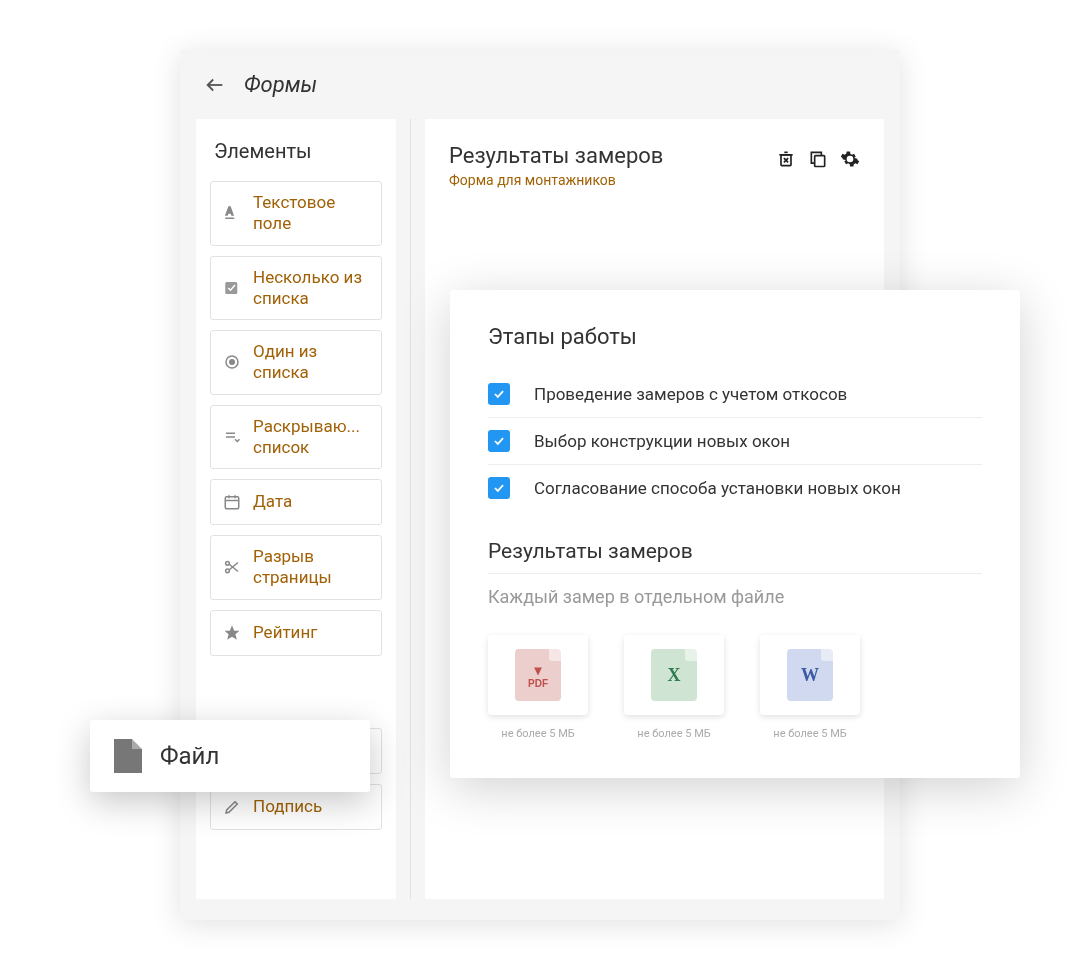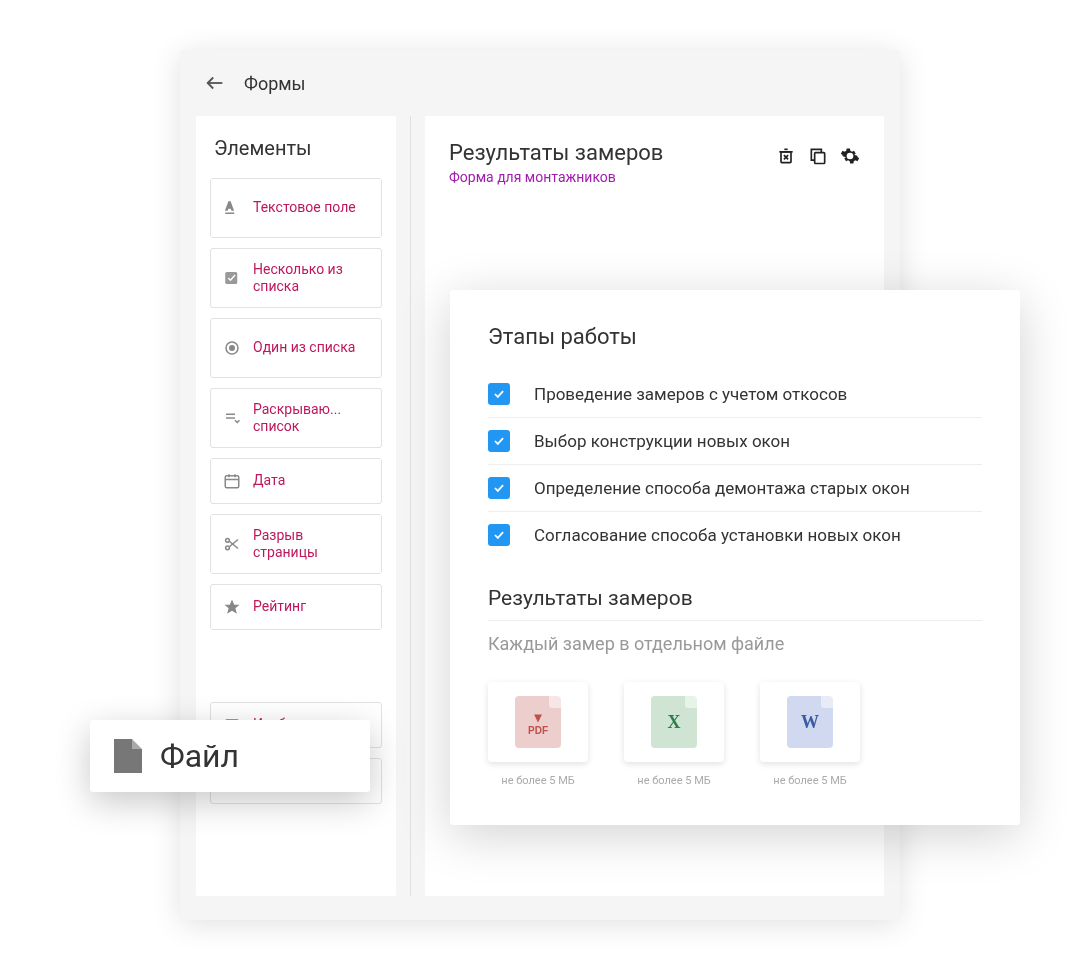--- a/index.html
+++ b/index.html
@@ -29,22 +29,23 @@
     .back-arrow {
       width: 22px;
       height: 22px;
       display: flex;
       align-items: center;
       justify-content: center;
       color: #555;
       cursor: pointer;
     }
     .header-title {
-      font-size: 18px;
-      color: #333;
+      font-size: 22px;
+      color: #333;
+      font-style: italic;
     }
     .body-area {
       display: flex;
       gap: 16px;
       padding: 0 16px;
     }
     .sidebar {
       background: #fff;
       width: 200px;
       border-radius: 2px;
@@ -73,22 +74,22 @@
     .el-icon {
       width: 22px;
       height: 22px;
       flex-shrink: 0;
       display: flex;
       align-items: center;
       justify-content: center;
       color: #888;
     }
     .el-label {
-      font-size: 14px;
-      color: #be185d;
+      font-size: 17px;
+      color: #a16207;
       line-height: 1.25;
       word-break: break-word;
     }
     .divider-vert {
       width: 1px;
       background: #e0e0e0;
       height: 780px;
       margin: 0 -2px;
     }
     .main {
@@ -103,21 +104,21 @@
       align-items: flex-start;
       justify-content: space-between;
     }
     .form-title {
       font-size: 22px;
       color: #333;
       margin-bottom: 4px;
     }
     .form-subtitle {
       font-size: 14px;
-      color: #a21caf;
+      color: #a16207;
     }
     .form-actions {
       display: flex;
       gap: 12px;
       align-items: center;
       padding-top: 6px;
     }
     .action-icon {
       width: 20px;
       height: 20px;
@@ -260,21 +261,21 @@
     }
     .drag-icon::before {
       content:"";
       position:absolute;
       top:0; right:0;
       border-left: 10px solid #aaa;
       border-top: 10px solid transparent;
       z-index:2;
     }
     .drag-label {
-      font-size: 32px;
+      font-size: 24px;
       color: #333;
     }
 
     
     svg { display: block; }
   </style>
 </head>
 <body>
 
 <div class="app-window">
@@ -436,28 +437,20 @@
     <div class="check-label">Проведение замеров с учетом откосов</div>
   </div>
   <div class="check-row">
     <div class="cbox">
         <svg width="14" height="14" viewBox="0 0 24 24" fill="none" stroke-width="3">
           <polyline points="5 12 10 17 19 7"></polyline>
         </svg>
       </div>
     <div class="check-label">Выбор конструкции новых окон</div>
   </div>
-  <div class="check-row">
-    <div class="cbox">
-        <svg width="14" height="14" viewBox="0 0 24 24" fill="none" stroke-width="3">
-          <polyline points="5 12 10 17 19 7"></polyline>
-        </svg>
-      </div>
-    <div class="check-label">Определение способа демонтажа старых окон</div>
-  </div>
   <div class="check-row" style="border-bottom:none;">
     <div class="cbox">
         <svg width="14" height="14" viewBox="0 0 24 24" fill="none" stroke-width="3">
           <polyline points="5 12 10 17 19 7"></polyline>
         </svg>
       </div>
     <div class="check-label">Согласование способа установки новых окон</div>
   </div>
 
   <div class="section-title2">Результаты замеров</div>

